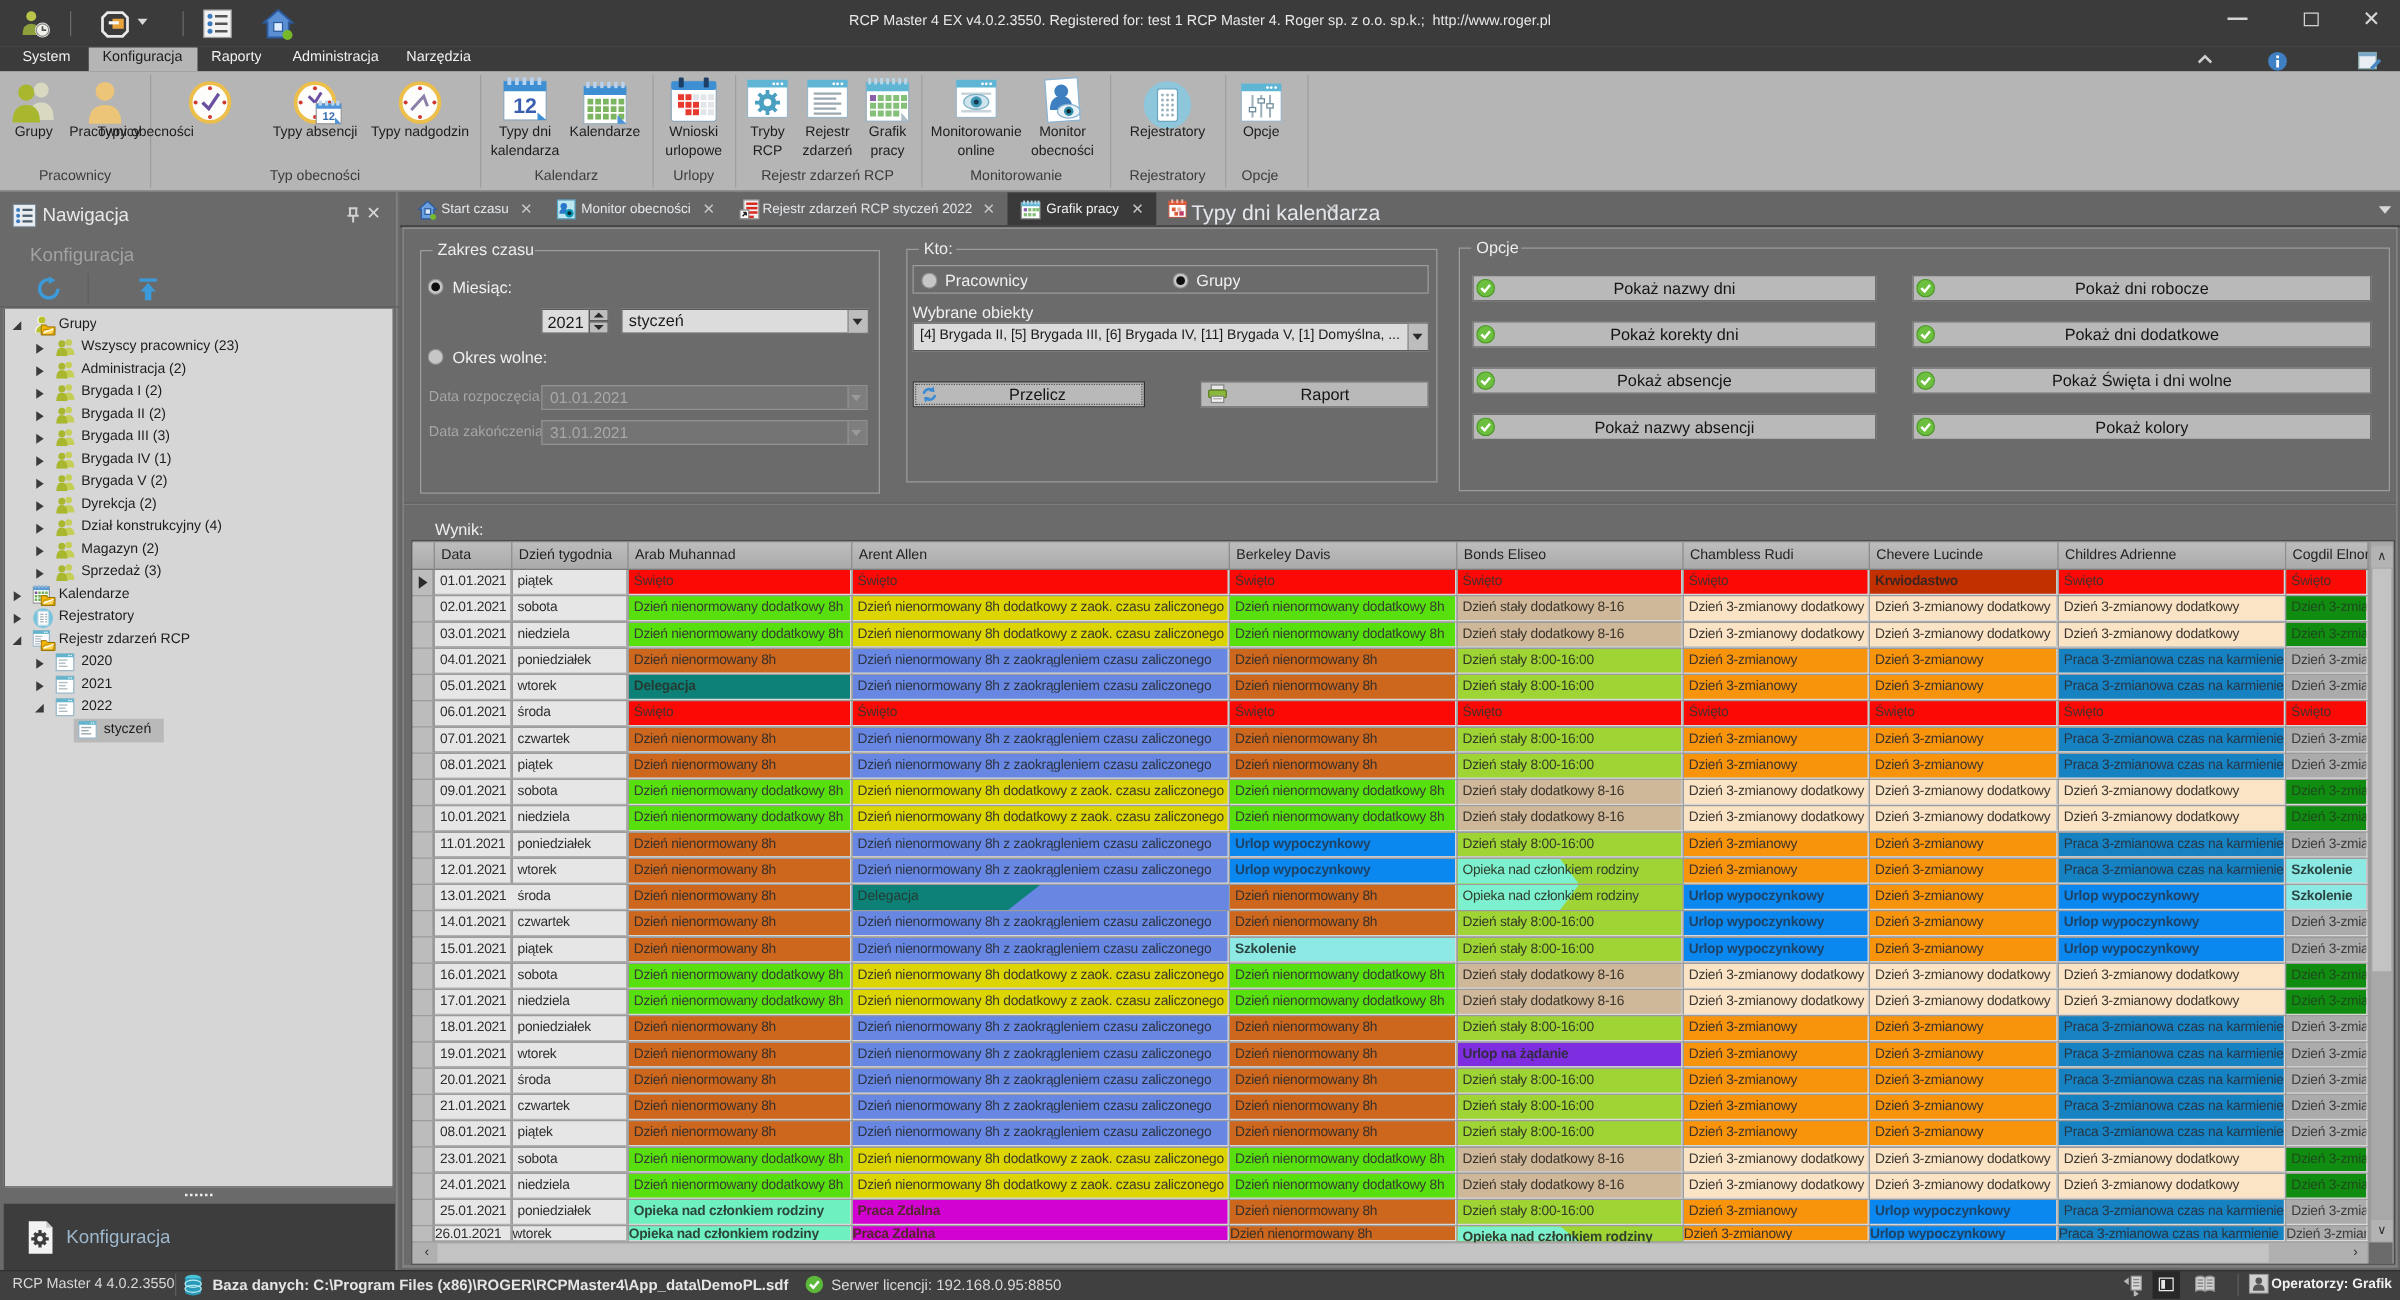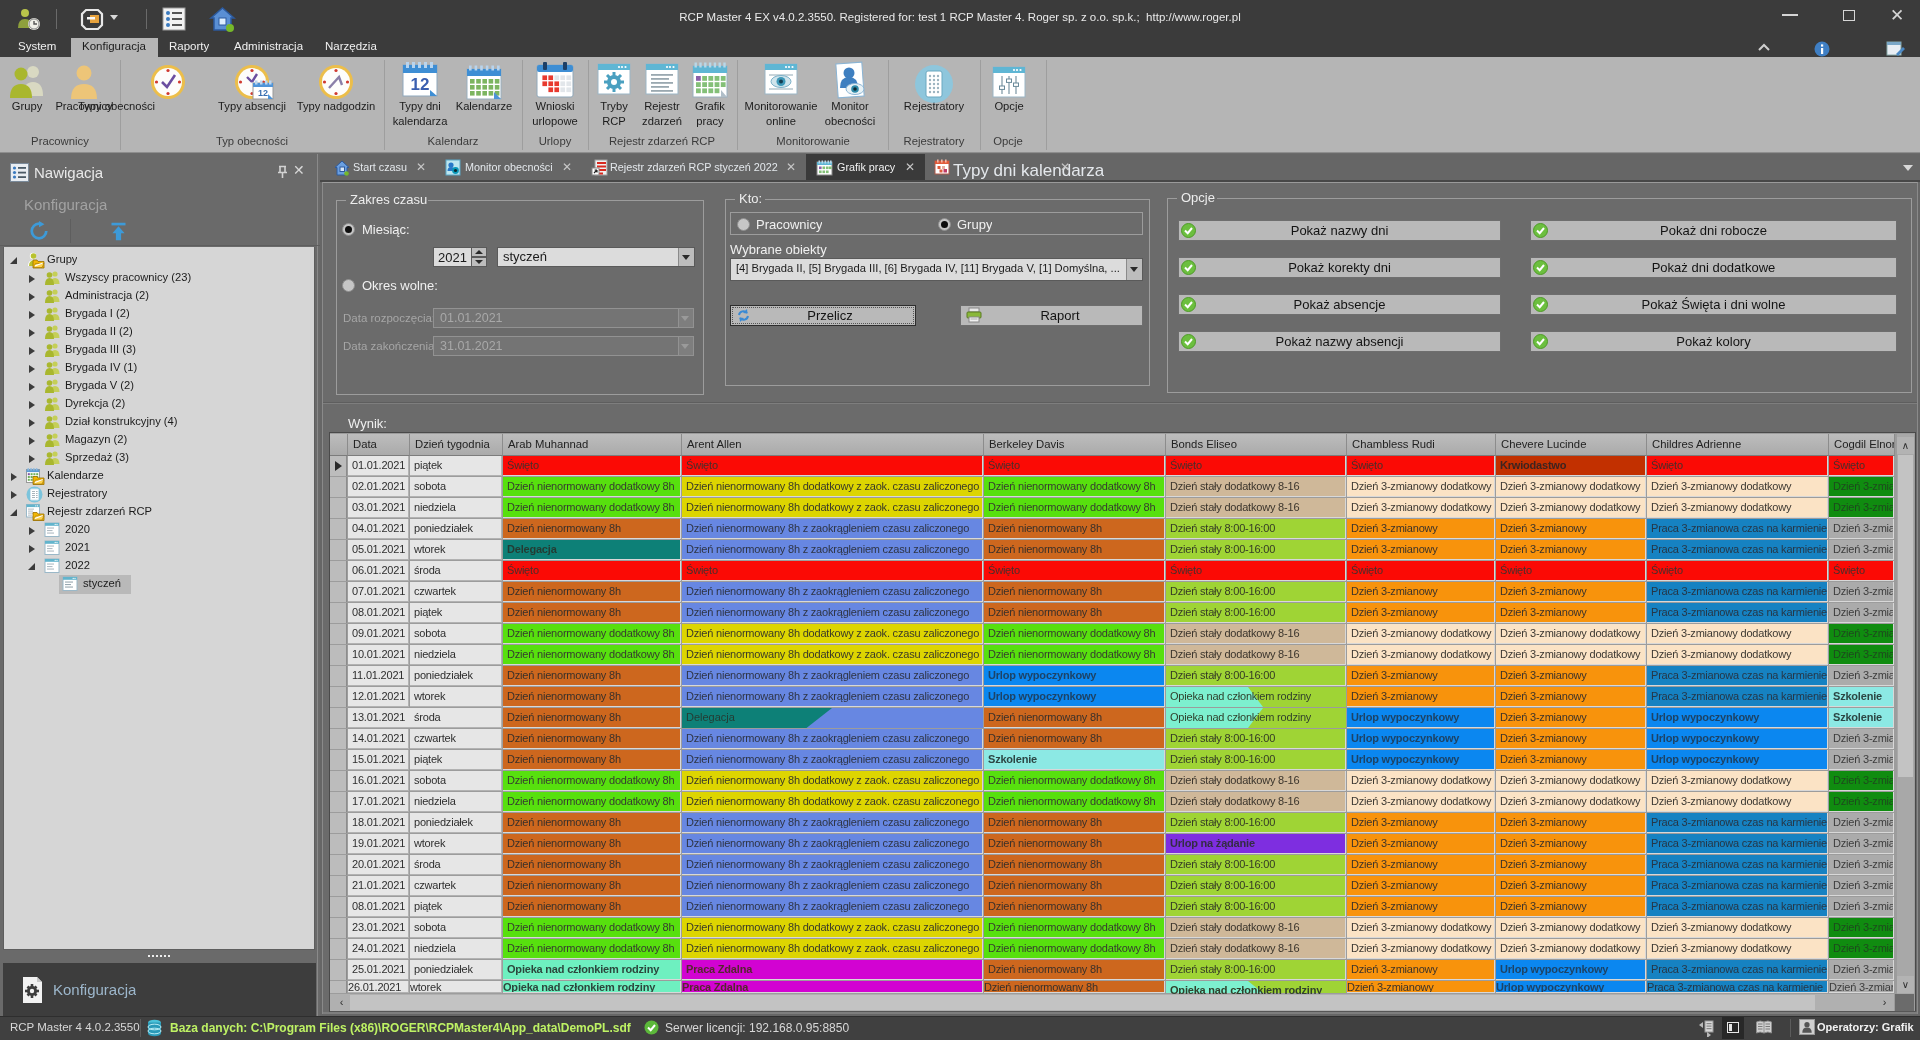--- a/index.html
+++ b/index.html
@@ -1074,21 +1074,21 @@
 <div class="a" style="left:323px;top:1012px;width:1594px;height:2px;background:#7e7e7e;"></div>
 <div class="a" style="left:0;top:1016px;width:1920px;height:24px;background:#404040;border-top:1px solid #2e2e2e;"></div>
 <div class="a tx" style="left:10px;top:1021px;font-size:11.5px;color:#d8d8d8;">RCP Master 4 4.0.2.3550</div>
 <div class="a" style="left:140px;top:1019px;width:1px;height:18px;background:#5c5c5c;"></div>
 <svg class="a" style="left:147px;top:1019px;" width="15" height="18" viewBox="0 0 15 18">
 <ellipse cx="7.5" cy="3.5" rx="6.5" ry="2.8" fill="#4ac2d8"></ellipse>
 <path d="M1 3.5 L1 14.5 a6.5 2.8 0 0 0 13 0 L14 3.5" fill="#2a9ab8"></path>
 <ellipse cx="7.5" cy="8" rx="6.5" ry="2.8" fill="none" stroke="#b8ecf4" stroke-width="1"></ellipse>
 <ellipse cx="7.5" cy="12" rx="6.5" ry="2.8" fill="none" stroke="#b8ecf4" stroke-width="1"></ellipse>
   </svg>
-<div class="a tx" style="left:170px;top:1021px;font-size:12px;font-weight:bold;color:#bef264;">Baza danych: C:\Program Files (x86)\ROGER\RCPMaster4\App_data\DemoPL.sdf</div>
+<div class="a tx" style="left:170px;top:1021px;font-size:12px;font-weight:bold;color:#e5e5e5;">Baza danych: C:\Program Files (x86)\ROGER\RCPMaster4\App_data\DemoPL.sdf</div>
 <svg class="a" style="left:644px;top:1020px;" width="15" height="15" viewBox="0 0 15 15">
 <circle cx="7.5" cy="7.5" r="7" fill="#5cb83a"></circle>
     <path d="M4 7.5 L6.7 10.2 L11 5" stroke="#fff" stroke-width="2" fill="none"></path>
   </svg>
 <div class="a tx" style="left:665px;top:1021px;font-size:12px;color:#d8d8d8;">Serwer licencji: 192.168.0.95:8850</div>
 <svg class="a" style="left:1697px;top:1019px;" width="18" height="18" viewBox="0 0 18 18">
 <rect x="8" y="2" width="8" height="11" fill="#d8d8d8" stroke="#999"></rect>
     <rect x="9.5" y="4" width="5" height="1.2" fill="#888"></rect>
     <rect x="9.5" y="6.5" width="5" height="1.2" fill="#888"></rect>
     <rect x="9.5" y="9" width="5" height="1.2" fill="#888"></rect>

